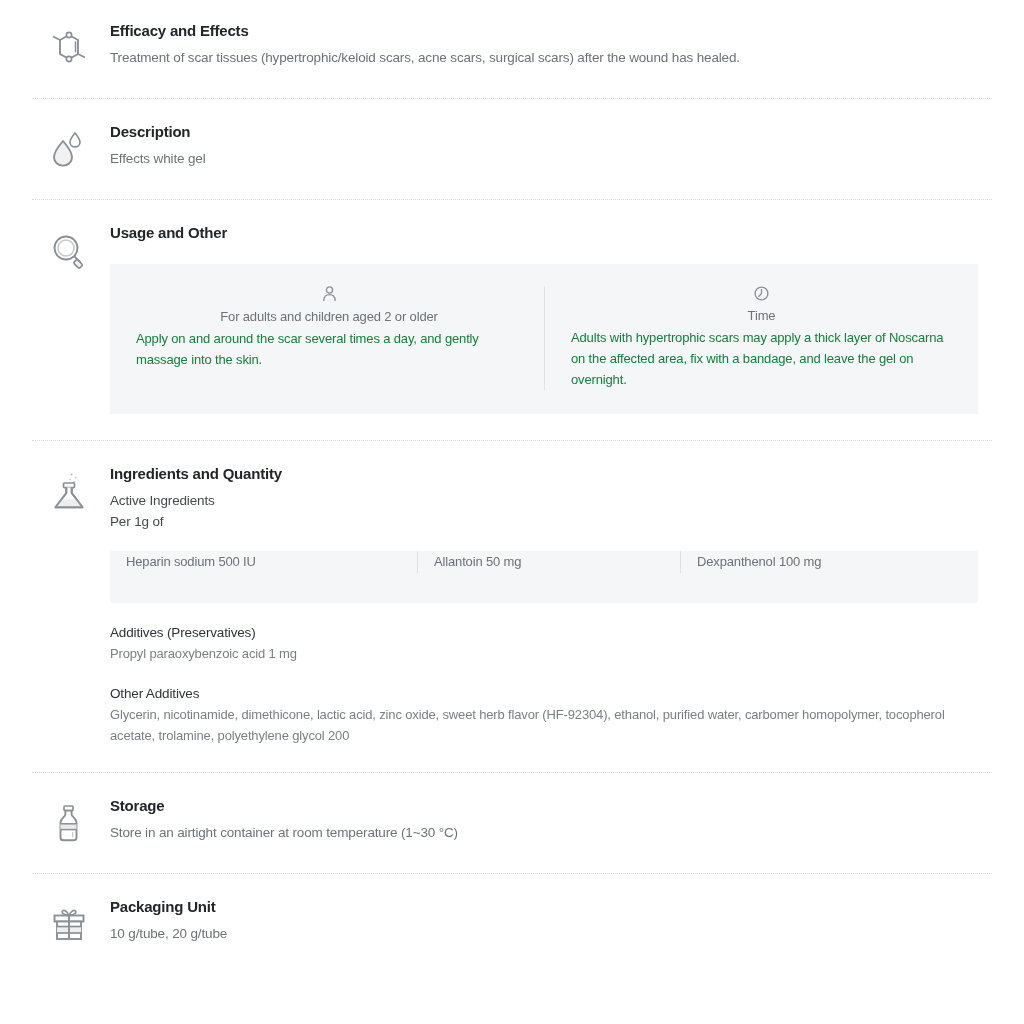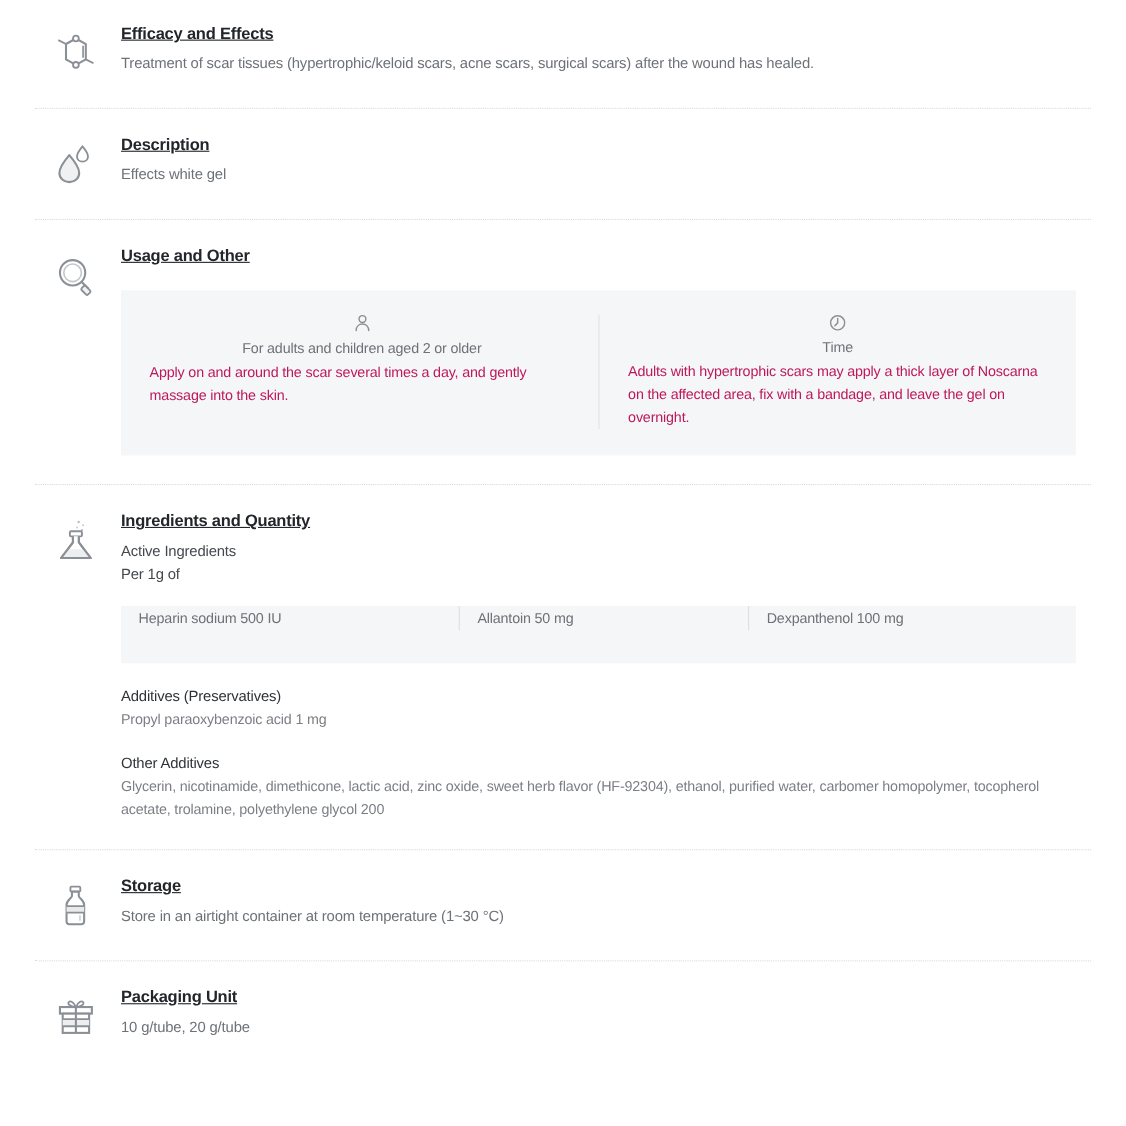--- a/index.html
+++ b/index.html
@@ -26,21 +26,20 @@
   }
   .body-col { flex: 1 1 auto; padding-right: 0px; }
 
   .sec-title {
     font-size: 15px;
     font-weight: bold;
     color: #222529;
     letter-spacing: -0.2px;
     margin: 0 0 8px 0;
     line-height: 1.2;
-    text-decoration: underline;
   }
   .sec-text {
     font-size: 13.5px;
     color: #6d7278;
     line-height: 1.5;
     margin: 0;
     letter-spacing: -0.15px;
   }
   .sub-head {
     font-size: 13.5px;
@@ -74,21 +73,21 @@
     align-items: center;
     gap: 7px;
     font-size: 13px;
     color: #6d7278;
     margin-bottom: 4px;
     letter-spacing: -0.15px;
     flex-direction: column;
   }
   .info-cell-body {
     font-size: 13px;
-    color: #be185d;
+    color: #15803d;
     line-height: 1.62;
     letter-spacing: -0.15px;
   }
 
   
   .ing-strip {
     background: #f4f6f7;
     display: flex;
     height: 52px;
     margin-top: 18px;

